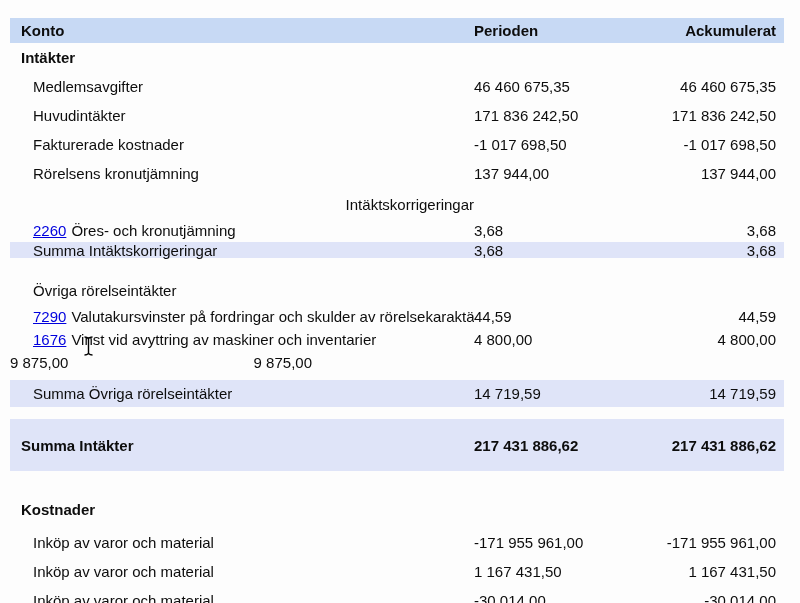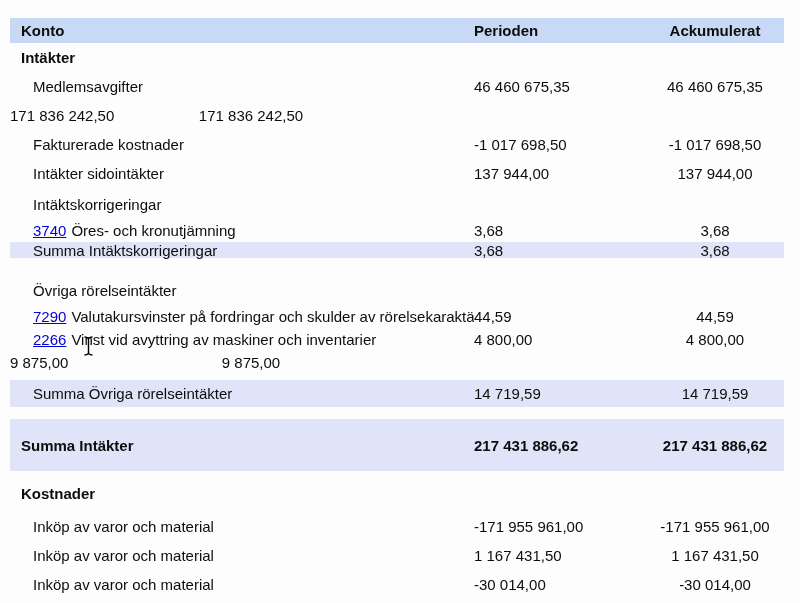--- a/index.html
+++ b/index.html
@@ -20,21 +20,21 @@
     left:10px;top:18px;
     width:774px;
   }
   .row{
     display:flex;
     align-items:center;
     height:29px;
   }
   .cell-label{flex:1;padding-left:23px;white-space:nowrap;overflow:hidden;}
   .cell-p{width:180px;text-align:left;white-space:nowrap;}
-  .cell-a{width:122px;padding-right:8px;text-align:center;white-space:nowrap;}
+  .cell-a{width:122px;padding-right:8px;text-align:right;white-space:nowrap;}
   .header-row{
     height:25px;
     background:var(--header-bg,#c7d9f4);
     font-weight:bold;
   }
   .header-row .cell-label{padding-left:11px;}
   .r-heading{font-weight:bold;}
   .r-heading .cell-label{padding-left:11px;}
   .r-account{height:23px;}
   .r-account .acct-link{
@@ -52,23 +52,23 @@
     margin-top:6px;
     background:var(--summary-bg,#dfe4f8);
   }
   .r-total{
     height:52px;
     margin-top:12px;
     background:var(--summary-bg,#dfe4f8);
     font-weight:bold;
   }
   .r-total .cell-label{padding-left:11px;}
-  .mt2{margin-top:2px;}
+  .mt2{margin-top:2px;text-align:right;}
   .mt18{margin-top:18px;}
-  .mt8{margin-top:8px;}
+  .mt8{margin-top:24px;}
   .mt4{margin-top:4px;}
   .cursor{
     position:absolute;
     left:83px;top:336px;
     width:11px;height:20px;
     pointer-events:none;
   }
 </style>
 </head>
 <body>
@@ -88,45 +88,46 @@
         <div class="cell-a"></div>
     </div>
 
     <div class="row">
       <div class="cell-label">Medlemsavgifter</div>
       <div class="cell-p">46 460 675,35</div>
       <div class="cell-a">46 460 675,35</div>
     </div>
 
     <div class="row">
+      <div class="cell-label">Huvudintäkter</div>
       <div class="cell-p">171 836 242,50</div>
       <div class="cell-a">171 836 242,50</div>
     </div>
 
     <div class="row">
       <div class="cell-label">Fakturerade kostnader</div>
       <div class="cell-p">-1 017 698,50</div>
       <div class="cell-a">-1 017 698,50</div>
     </div>
 
     <div class="row">
-      <div class="cell-label">Intäkter sidointäkter</div>
+      <div class="cell-label">Rörelsens kronutjämning</div>
       <div class="cell-p">137 944,00</div>
       <div class="cell-a">137 944,00</div>
     </div>
 
     <div class="row mt2">
       <div class="cell-label">Intäktskorrigeringar</div>
       <div class="cell-p"></div>
         <div class="cell-a"></div>
     </div>
 
     <div class="row r-account">
       <div class="cell-label">
-        <span class="acct-link">3740</span><span>Öres- och kronutjämning</span>
+        <span class="acct-link">2260</span><span>Öres- och kronutjämning</span>
       </div>
       <div class="cell-p">3,68</div>
       <div class="cell-a">3,68</div>
     </div>
 
     <div class="row r-summary">
       <div class="cell-label">Summa Intäktskorrigeringar</div>
       <div class="cell-p">3,68</div>
       <div class="cell-a">3,68</div>
     </div>
@@ -140,21 +141,21 @@
     <div class="row r-account">
       <div class="cell-label">
         <span class="acct-link">7290</span><span>Valutakursvinster på fordringar och skulder av rörelsekaraktär</span>
       </div>
       <div class="cell-p">44,59</div>
       <div class="cell-a">44,59</div>
     </div>
 
     <div class="row r-account">
       <div class="cell-label">
-        <span class="acct-link">2266</span><span>Vinst vid avyttring av maskiner och inventarier</span>
+        <span class="acct-link">1676</span><span>Vinst vid avyttring av maskiner och inventarier</span>
       </div>
       <div class="cell-p">4 800,00</div>
       <div class="cell-a">4 800,00</div>
     </div>
 
     <div class="row r-account">
       <div class="cell-p">9 875,00</div>
       <div class="cell-a">9 875,00</div>
     </div>
 

